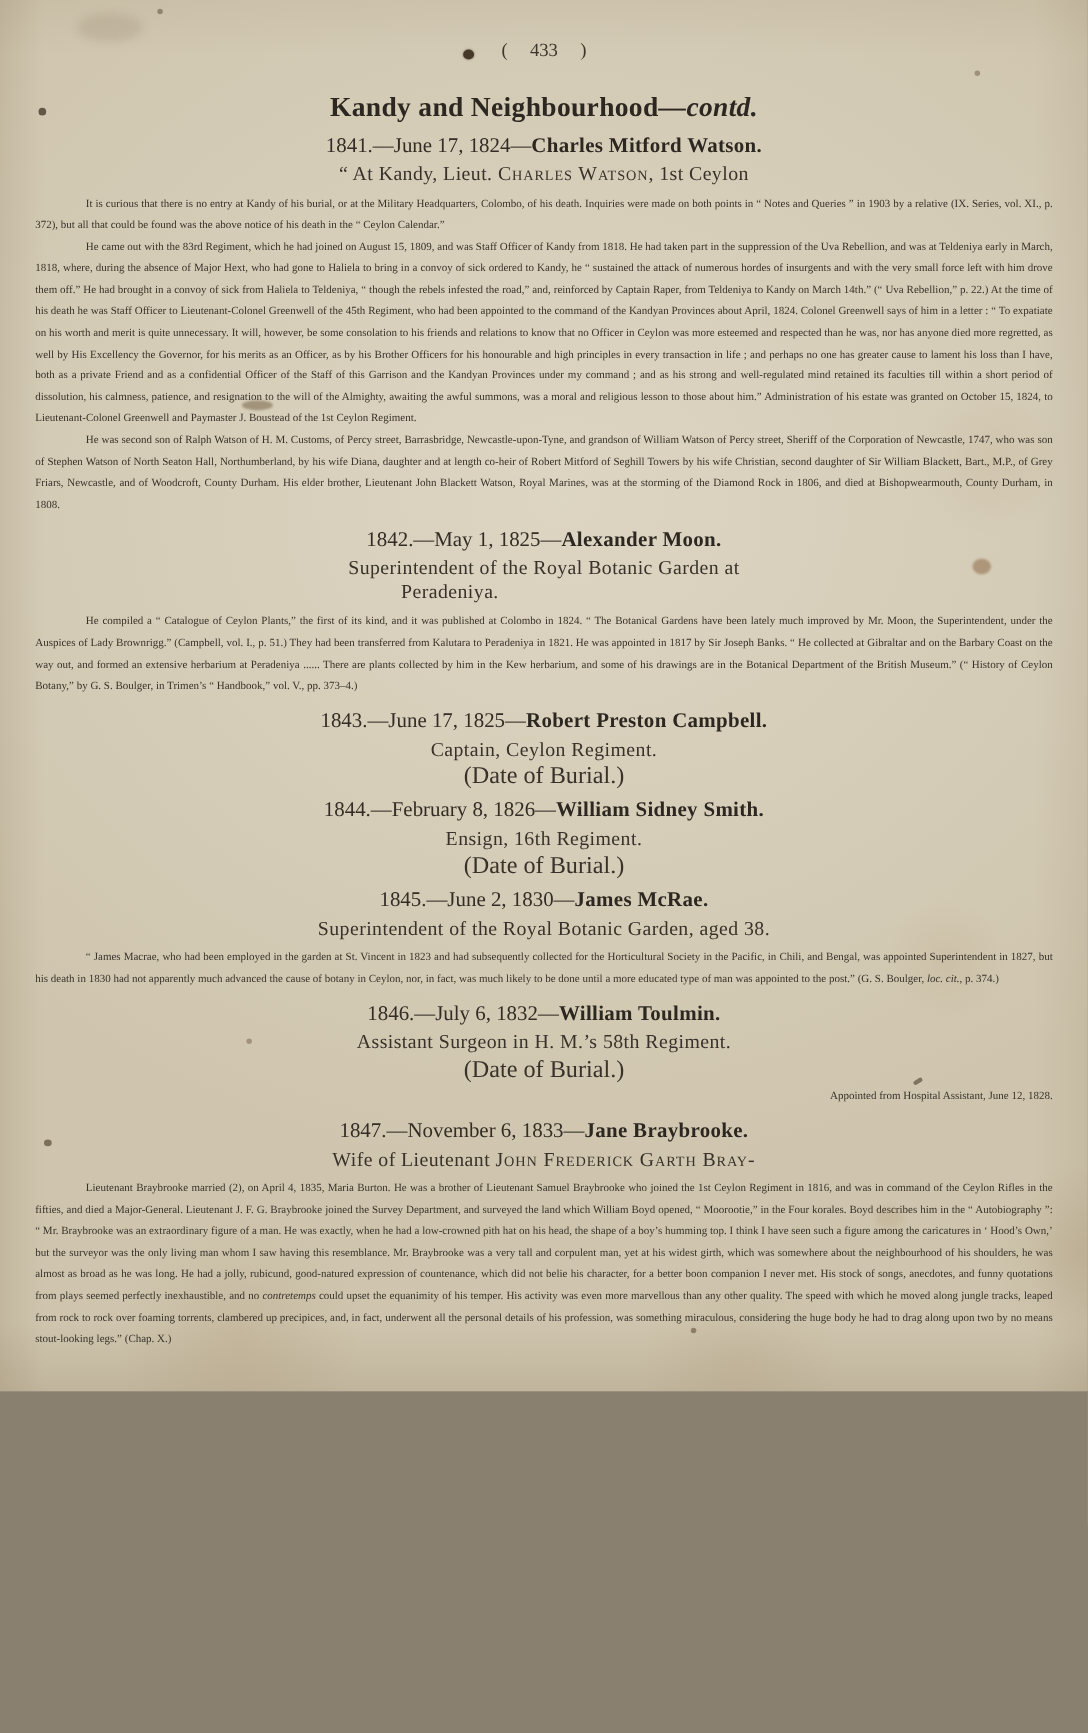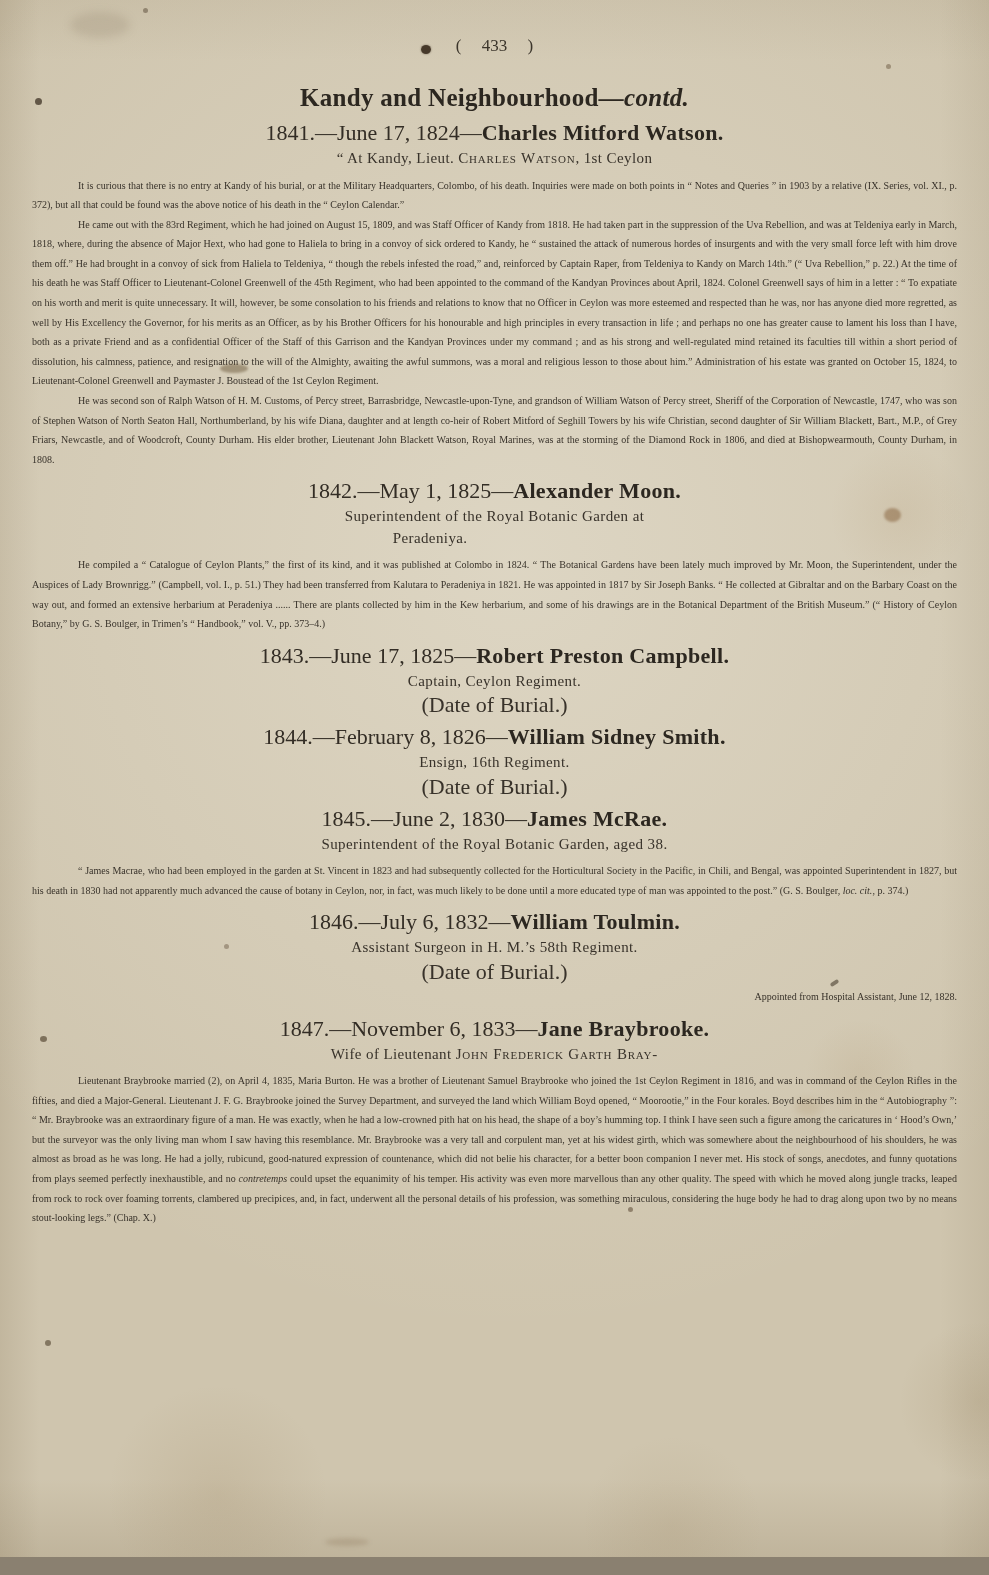--- a/index.html
+++ b/index.html
@@ -1,19 +1,19 @@
 <!DOCTYPE html>
 <html style="--paper: #cfc5ae; --ink: #38322a;"><head>
 <meta charset="utf-8">
 <style>
   html, body { margin: 0; padding: 0; background: #8a8070; }
   .page {
     position: relative;
     width: 989px;
-    height: 1557px;
+    height: 1265px;
     margin: 0 auto;
     overflow: hidden;
     box-sizing: border-box;
     padding: 36px 30px 0 30px;
     font-family: "Liberation Serif", "DejaVu Serif", serif;
     color: var(--ink, #38322a);
     background-color: var(--paper, #cfc5ae);
     background-image:
       radial-gradient(ellipse 120% 80% at 52% 36%, rgba(242,238,226,0.40), rgba(242,238,226,0) 62%),
       radial-gradient(circle 70px at 91% 33%, rgba(146,108,58,0.12), rgba(146,108,58,0) 100%),
@@ -38,31 +38,31 @@
     font-weight: bold;
     font-size: 25px;
     line-height: 27px;
     margin: 28px 0 0 0;
     letter-spacing: 0.3px;
     color: #2c2720;
   }
   .doc-title .suffix { font-style: italic; }
   .entry-heading {
     text-align: center;
-    font-size: 22px;
+    font-size: 19px;
     font-weight: normal;
     line-height: 21px;
     margin: 11px 0 0 0;
     color: #332d25;
   }
   .entry-heading .hn { font-weight: bold; letter-spacing: 0.3px; color: #2c2720; }
   .subtitle {
     width: fit-content;
     margin: 5px auto 0 auto;
-    font-size: 15px;
+    font-size: 18px;
     line-height: 21.5px;
     text-align: left;
     letter-spacing: 0.4px;
   }
   .sub-line.cont-sm { padding-left: 22px; }
   .sub-line.cont-md { padding-left: 48px; }
   .sub-line.cont-lg { padding-left: 150px; }
   .note {
     text-align: center;
     font-size: 22px;

